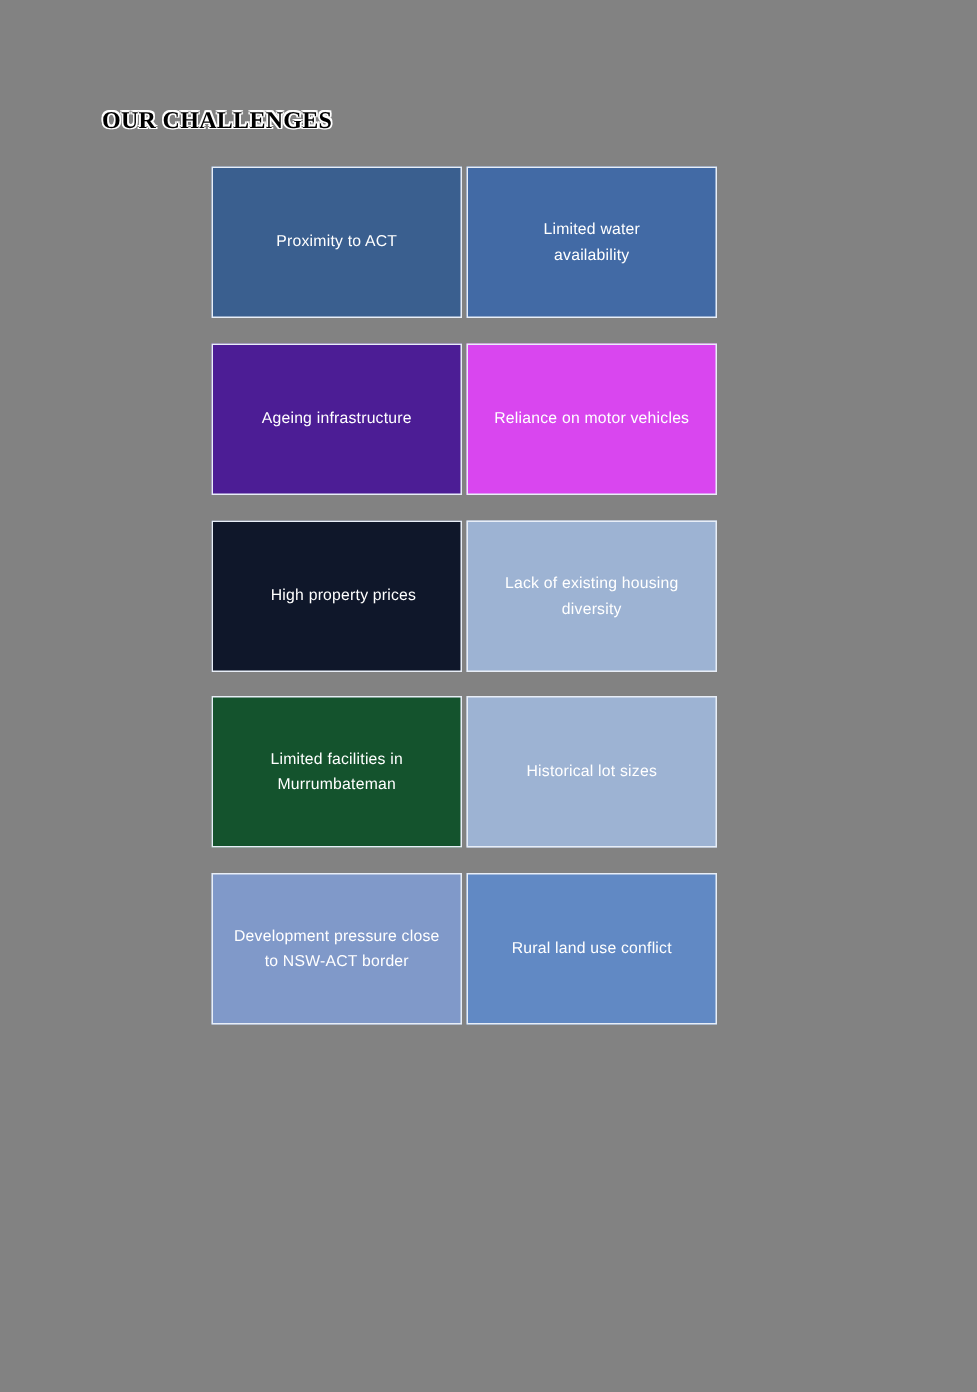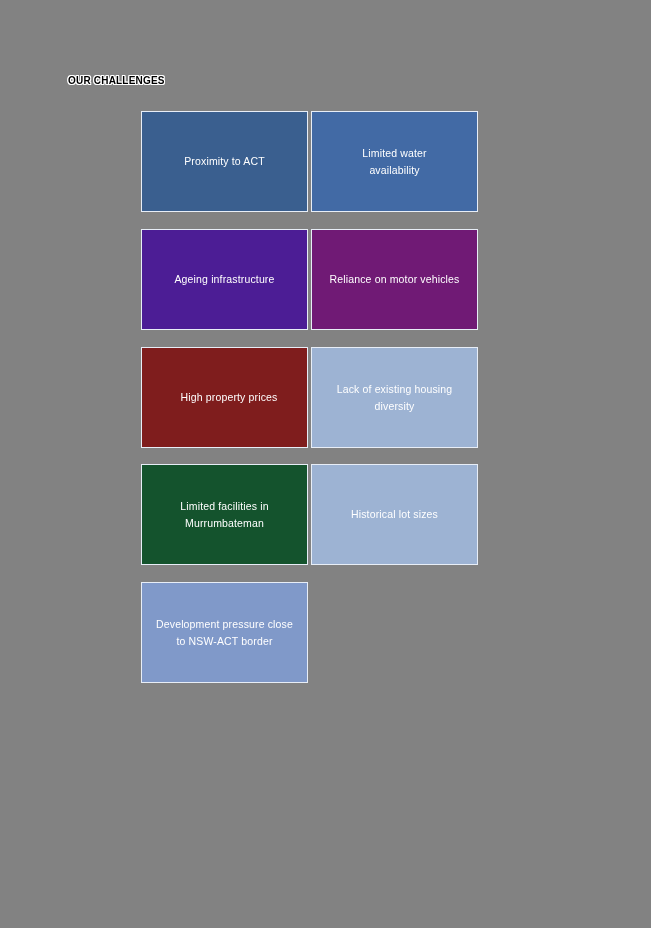--- a/index.html
+++ b/index.html
@@ -22,36 +22,37 @@
 
   
   #title-block {
     position: absolute;
     left: 68px;
     top: 72px;
     width: 420px;
     height: 20px;
   }
   #slide-title {
-    font-size: 10px;
+    font-size: 16px;
     font-weight: bold;
     letter-spacing: 0.2px;
     color: #000000;
     line-height: 18px;
     white-space: nowrap;
     
     text-shadow:
       -1px -1px 0 #ffffff,
        1px -1px 0 #ffffff,
       -1px  1px 0 #ffffff,
        1px  1px 0 #ffffff,
       -1px  0   0 #ffffff,
        1px  0   0 #ffffff,
        0   -1px 0 #ffffff,
        0    1px 0 #ffffff;
+    font-family: Liberation Serif, serif;
   }
 
   
   #cards-grid {
     position: absolute;
     left: 141px;
     top: 111px;
     width: 419px;
     height: 692px;
   }
@@ -99,36 +100,39 @@
   <div class="card card-row-1 card-col-left" style="background-color: rgb(58, 95, 143); border-color: rgb(232, 238, 247);">
         <div class="card-label" style="color: rgb(255, 255, 255);">Proximity to ACT</div>
       </div>
       <div class="card card-row-1 card-col-right" style="background-color: rgb(66, 106, 165); border-color: rgb(232, 238, 247);">
         <div class="card-label" style="color: rgb(255, 255, 255);">Limited water
 availability</div>
       </div>
       <div class="card card-row-2 card-col-left" style="background-color: #4c1d95; border-color: rgb(232, 238, 247);">
         <div class="card-label" style="color: rgb(255, 255, 255);">Ageing infrastructure</div>
       </div>
-      <div class="card card-row-2 card-col-right" style="background-color: #701a75; border-color: rgb(232, 238, 247);">
+      <div class="card card-row-2 card-col-right" style="background-color: #d946ef; border-color: rgb(232, 238, 247);">
         <div class="card-label" style="color: rgb(255, 255, 255);">Reliance on motor vehicles</div>
       </div>
-      <div class="card card-row-3 card-col-left" style="background-color: #7f1d1d; border-color: rgb(232, 238, 247); padding-left: 21px;">
+      <div class="card card-row-3 card-col-left" style="background-color: #0f172a; border-color: rgb(232, 238, 247); padding-left: 21px;">
         <div class="card-label" style="color: rgb(255, 255, 255);">High property prices</div>
       </div>
       <div class="card card-row-3 card-col-right" style="background-color: rgb(157, 179, 211); border-color: rgb(232, 238, 247);">
         <div class="card-label" style="color: rgb(255, 255, 255);">Lack of existing housing
 diversity</div>
       </div>
       <div class="card card-row-4 card-col-left" style="background-color: #14532d; border-color: rgb(232, 238, 247);">
         <div class="card-label" style="color: rgb(255, 255, 255);">Limited facilities in
 Murrumbateman</div>
       </div>
       <div class="card card-row-4 card-col-right" style="background-color: rgb(157, 179, 211); border-color: rgb(232, 238, 247);">
         <div class="card-label" style="color: rgb(255, 255, 255); text-align: right;">Historical lot sizes</div>
       </div>
       <div class="card card-row-5 card-col-left" style="background-color: rgb(128, 153, 201); border-color: rgb(232, 238, 247);">
         <div class="card-label" style="color: rgb(255, 255, 255);">Development pressure close
 to NSW-ACT border</div>
       </div>
+      <div class="card card-row-5 card-col-right" style="background-color: rgb(97, 137, 196); border-color: rgb(232, 238, 247);">
+        <div class="card-label" style="color: rgb(255, 255, 255);">Rural land use conflict</div>
+      </div>
     </div>
 
 </div>
 
 </body></html>

